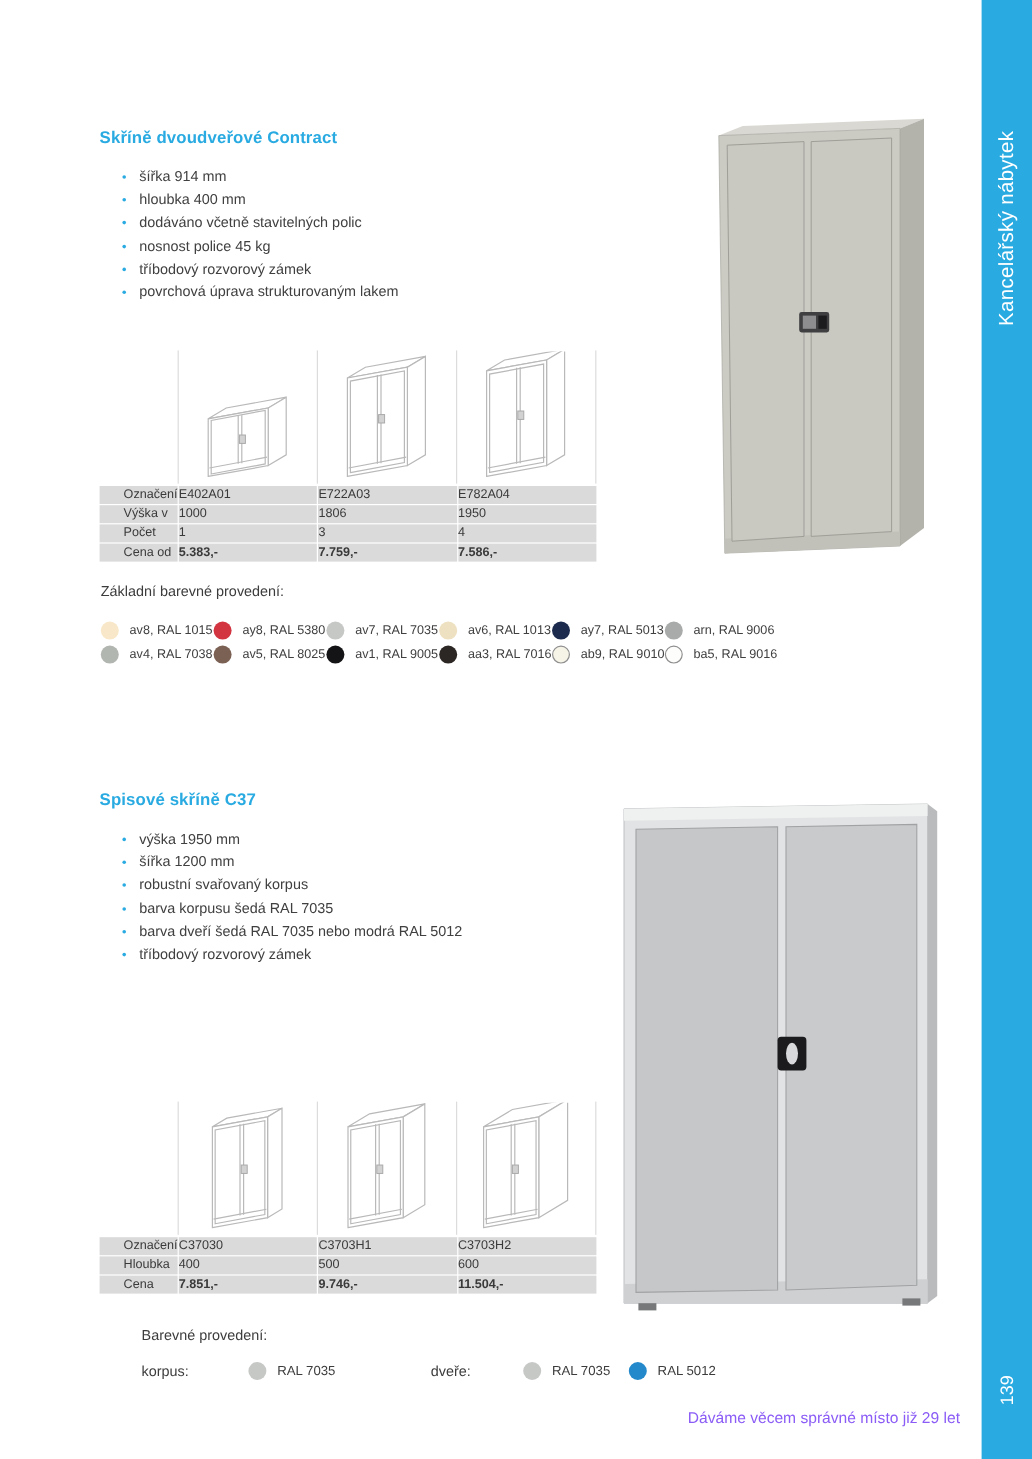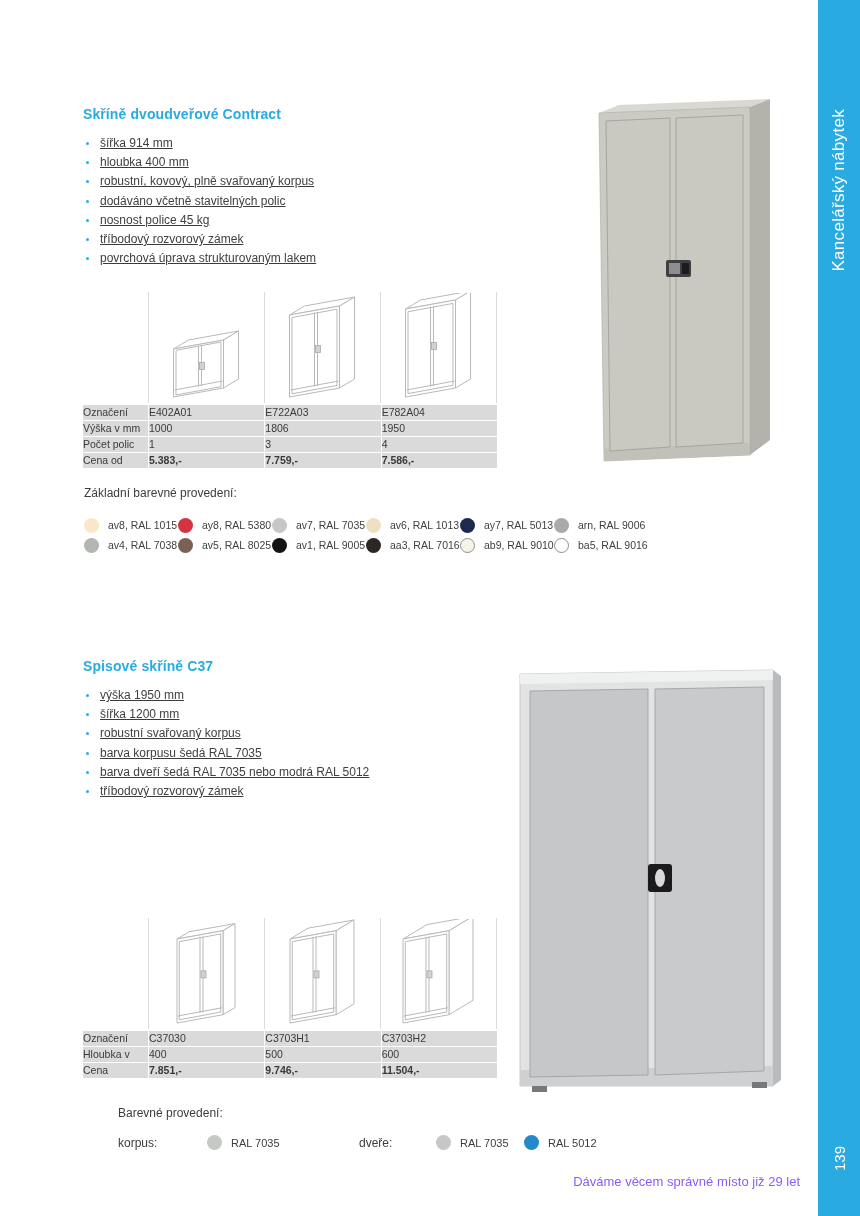--- a/index.html
+++ b/index.html
@@ -10,34 +10,34 @@
   
   .sidebar{position:absolute;left:818px;top:0;width:42px;height:1216px;background:#29abe2;}
   .sidebar-label-wrap{position:absolute;top:88px;left:0;width:42px;height:205px;display:flex;align-items:center;justify-content:center;}
   .sidebar-num-wrap{position:absolute;top:1134px;left:0;width:42px;height:50px;display:flex;align-items:center;justify-content:center;}
   .vtext{writing-mode:vertical-rl;transform:rotate(180deg);color:#ffffff;font-size:17px;letter-spacing:.3px;white-space:nowrap;}
   .vnum{writing-mode:vertical-rl;transform:rotate(180deg);color:#ffffff;font-size:15px;}
   
   .section{position:absolute;left:83px;width:430px;}
   .sec1{top:106px;} .sec2{top:658px;}
   h1{margin:0 0 12px 0;font-size:14px;font-weight:bold;color:#29abe2;letter-spacing:.1px;}
-  ul.bullets{list-style:none;margin:0;padding:0;text-decoration:underline;}
+  ul.bullets{list-style:none;margin:16px;padding:0;}
   ul.bullets li{position:relative;padding-left:17px;font-size:12px;line-height:19.2px;color:#404040;}
   ul.bullets li::before{content:"";position:absolute;left:3px;top:8px;width:3px;height:3px;border-radius:50%;background:#29abe2;}
   
   .drawrow{position:absolute;left:83px;width:414px;height:111px;}
   .drawrow .divider{position:absolute;top:0;width:1px;height:100%;background:#dcdcdc;}
   .drawrow .thumbs{position:absolute;left:65px;top:0;width:349px;height:100%;display:flex;}
   .drawrow .thumbcell{width:116px;height:100%;display:flex;align-items:flex-end;justify-content:center;}
   .dr1{top:292px;} .dr2{top:918px;}
   
   .spec-table{position:absolute;left:83px;width:414px;display:grid;grid-template-columns:65px 1fr 1fr 1fr;gap:1px;background:#ffffff;font-size:10.5px;}
   .t1{top:405px;} .t2{top:1031px;}
   .spec-table .cell{background:#dadada;height:15px;line-height:15px;color:#3a3a3a;}
-  .spec-table .lbl{padding-left:0;text-align:left;}
+  .spec-table .lbl{padding-left:20px;text-align:left;}
   .spec-table .val{text-align:left;}
   .spec-table .bold{font-weight:bold;}
   
   .colors-title1{position:absolute;left:84px;top:486px;font-size:12px;color:#3c3c3c;}
   .swatch-grid{position:absolute;left:84px;top:515px;display:grid;grid-template-columns:repeat(6,94px);grid-auto-rows:20px;}
   .swatch-item{display:flex;align-items:center;}
   .swatch-dot{width:15px;height:15px;border-radius:50%;flex:0 0 15px;}
   .swatch-dot.outlined{box-sizing:border-box;border:1px solid #8f8f8f;}
   .swatch-code{margin-left:9px;font-size:10.5px;color:#404040;white-space:nowrap;}
   
@@ -63,21 +63,20 @@
     <div class="sidebar-num-wrap">
       <span class="vnum">139</span>
     </div>
   </aside>
 
   <section class="section sec1">
     <h1>Skříně dvoudveřové Contract</h1>
     <ul class="bullets" id="bullets1">
         <li>šířka 914 mm</li>
         <li>hloubka 400 mm</li>
-        <li>robustní, kovový, plně svařovaný korpus</li>
         <li>dodáváno včetně stavitelných polic</li>
         <li>nosnost police 45 kg</li>
         <li>tříbodový rozvorový zámek</li>
         <li>povrchová úprava strukturovaným lakem</li>
       </ul>
   </section>
 
   <svg class="cab1" width="200" height="380" viewBox="0 0 200 380">
     <polygon points="4,21 24,13 175,7 155,15" fill="#d9d8d2"></polygon>
     <polygon points="155,15 175,7 175,348 155,363" fill="#b3b2ab"></polygon>

